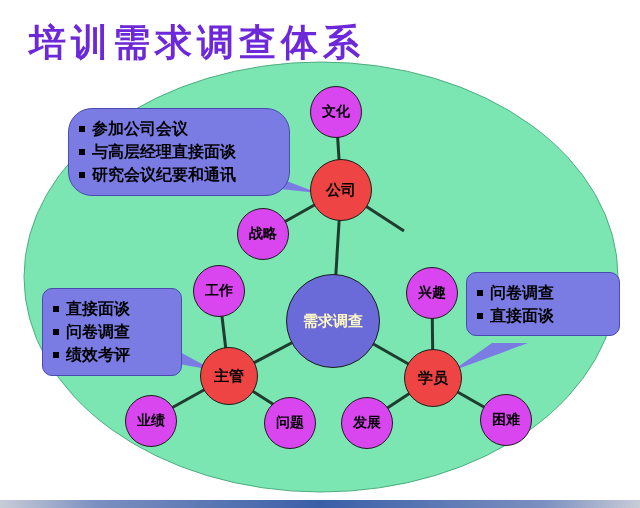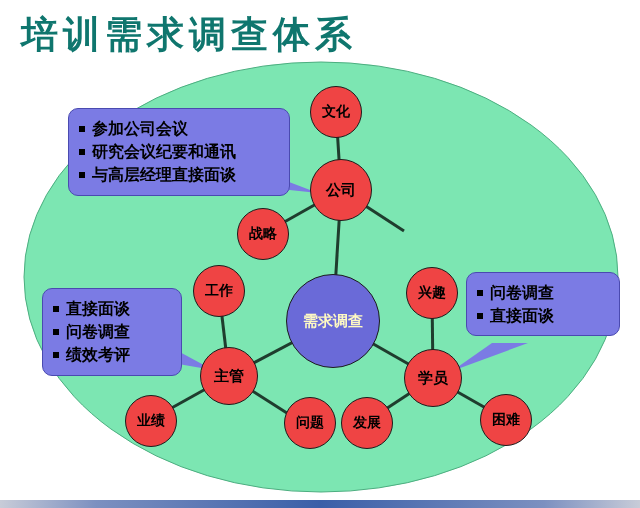--- a/index.html
+++ b/index.html
@@ -1,51 +1,51 @@
 <!DOCTYPE html>
 <html><head>
 <meta charset="utf-8">
 <style>
   html,body{margin:0;padding:0;background:#ffffff;}
   .slide{
     position:relative;width:640px;height:508px;background:#ffffff;overflow:hidden;
     font-family:"Liberation Sans","DejaVu Sans",sans-serif;color:#000;
   }
   .title{
-    position:absolute;left:13px;top:2px;margin:8px;
+    position:absolute;left:13px;top:2px;margin:16px;
     font-family:"Liberation Serif","DejaVu Serif",serif;
-    font-size:37px;font-weight:bold;letter-spacing:5px;color:#0f766e;
+    font-size:37px;font-weight:bold;letter-spacing:5px;color:#6d28d9;
   }
   svg.diagram{position:absolute;left:0;top:0;}
   .circle{
     position:absolute;border-radius:50%;display:flex;align-items:center;justify-content:center;
     font-weight:bold;border:1px solid #1c1c1c;box-sizing:border-box;text-align:center;
   }
-  .satellite{width:52px;height:52px;background:#ef4444;font-size:14px;}
+  .satellite{width:52px;height:52px;background:#d946ef;font-size:14px;}
   .node{background:#ef4444;font-size:15px;color:#000;}
   #node-company{left:310px;top:159px;width:62px;height:62px;}
   #node-supervisor{left:200px;top:347px;width:58px;height:58px;}
   #node-student{left:404px;top:349px;width:58px;height:58px;}
   #center-circle{left:286px;top:274px;width:94px;height:94px;background:#6a6ad8;color:#fef9c3;font-size:15px;border:1px solid #1c1c1c;}
   #sat-culture{left:310px;top:86px;}
   #sat-strategy{left:237px;top:208px;}
   #sat-goal{left:378px;top:205px;}
   #sat-work{left:193px;top:265px;}
   #sat-performance{left:125px;top:395px;}
-  #sat-problem{left:284px;top:397px;}
+  #sat-problem{left:264px;top:397px;}
   #sat-interest{left:406px;top:267px;}
   #sat-development{left:341px;top:397px;}
   #sat-difficulty{left:480px;top:394px;}
   .callout{
     position:absolute;background:#7b7be4;border:1px solid #4a4ab0;border-radius:10px;
     padding:8px 10px;font-size:16px;font-weight:bold;box-sizing:border-box;
   }
   .callout .item{display:flex;align-items:center;gap:7px;line-height:1.45;white-space:nowrap;}
   .callout .item::before{content:"";width:6px;height:6px;background:#000;flex:0 0 6px;}
-  #callout-company{left:68px;top:108px;width:222px;}
+  #callout-company{left:68px;top:108px;width:222px;border-radius:24px;}
   #callout-supervisor{left:42px;top:288px;width:140px;}
   #callout-student{left:466px;top:272px;width:154px;}
   .footer-bar{
     position:absolute;left:0;right:0;bottom:0;height:8px;
     background:linear-gradient(90deg,#c8ccd8 0%,#7c90c0 15%,#3a5fa8 50%,#7c90c0 85%,#c8ccd8 100%);
   }
 </style>
 </head>
 <body>
 
@@ -108,22 +108,22 @@
   <div class="circle node" id="node-student">
     <span>学员</span>
   </div>
 
   <div class="circle" id="center-circle">
     <span>需求调查</span>
   </div>
 
   <div class="callout" id="callout-company">
     <div class="item">参加公司会议</div>
+    <div class="item">与高层经理直接面谈</div>
     <div class="item">研究会议纪要和通讯</div>
-    <div class="item">与高层经理直接面谈</div>
   </div>
   <div class="callout" id="callout-supervisor">
     <div class="item">直接面谈</div>
     <div class="item">问卷调查</div>
     <div class="item">绩效考评</div>
   </div>
   <div class="callout" id="callout-student">
     <div class="item">问卷调查</div>
     <div class="item">直接面谈</div>
   </div>

